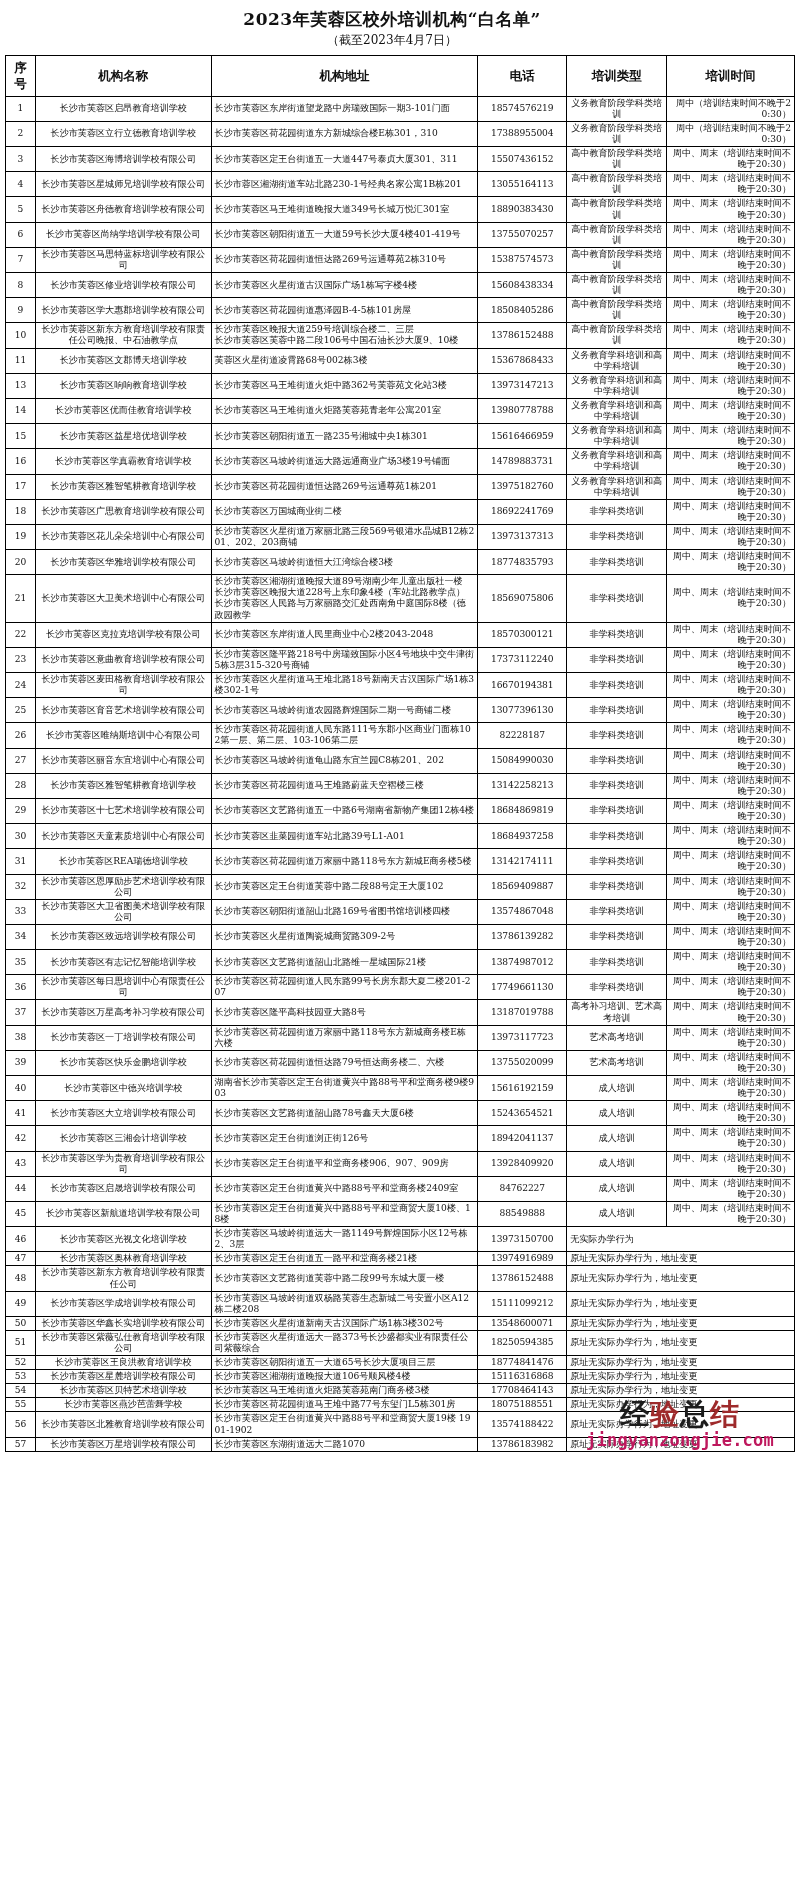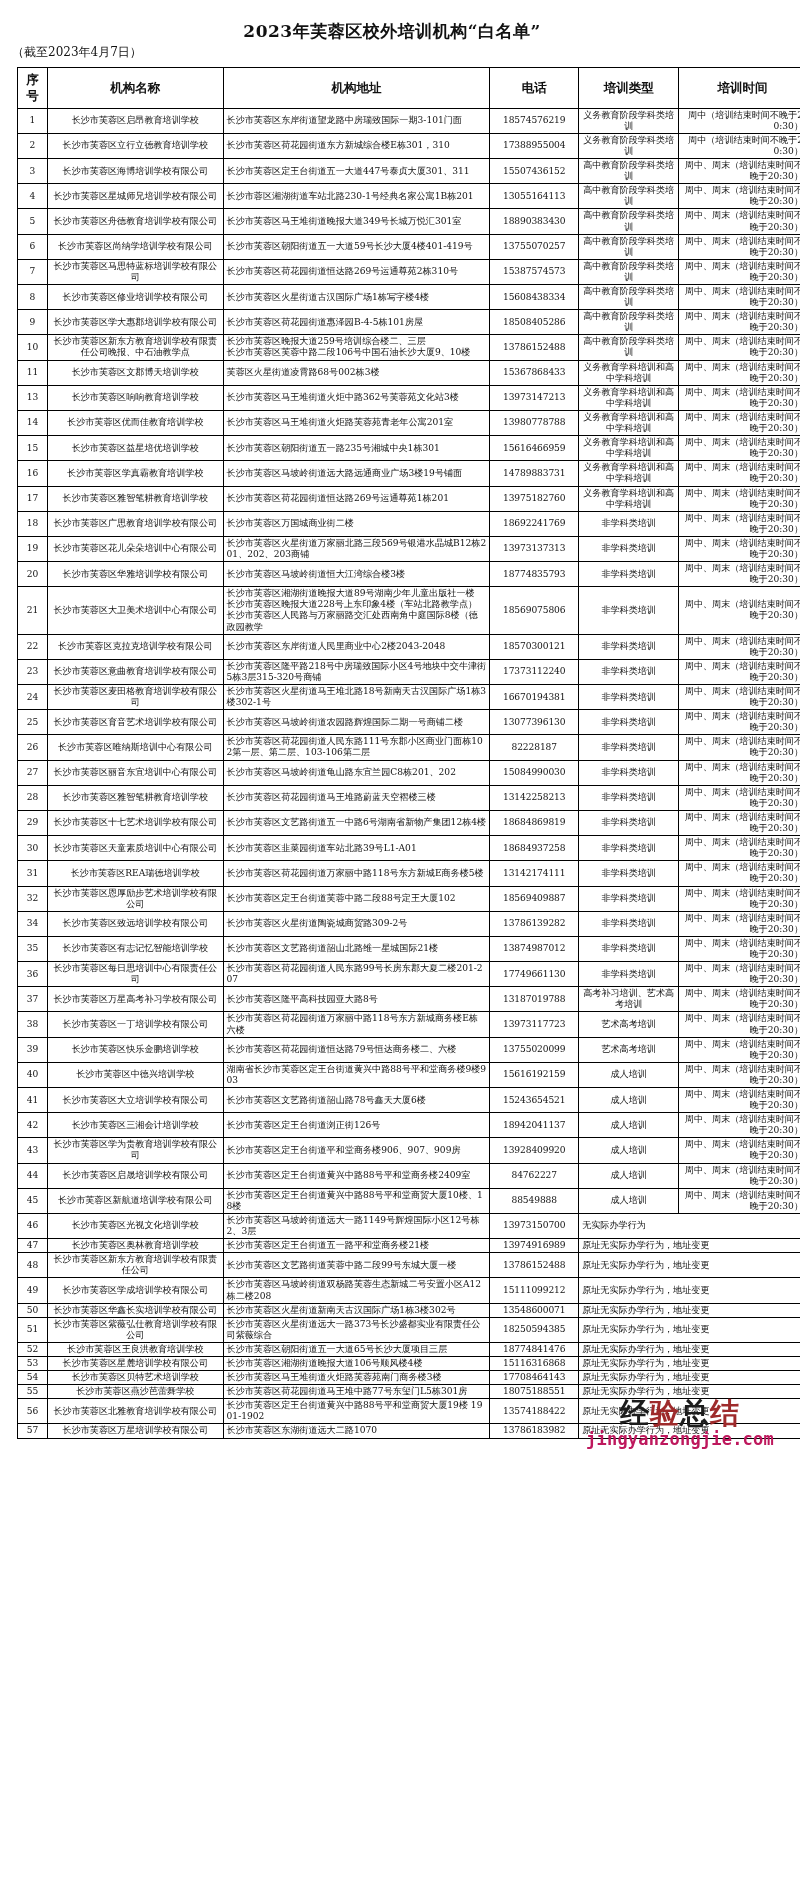--- a/index.html
+++ b/index.html
@@ -6,32 +6,33 @@
   body{
     width:800px;
     background:#ffffff;
     font-family:"DejaVu Serif","Liberation Serif",serif;
     color:#111;
     -webkit-font-smoothing:none;
   }
   .page{
     width:784px;
     position:relative;
-    padding:12px;
+    padding:0;
     box-sizing:border-box;
   }
   .doc-title{
     text-align:center;
     font-size:17px;
     font-weight:bold;
     letter-spacing:0.5px;
     padding-top:8px;
     line-height:1.3;
   }
   .doc-subtitle{
+    text-align:center;
     font-size:12px;
     font-weight:normal;
     padding-top:3px;
     padding-bottom:6px;
     line-height:1.3;
   }
   table.main{
     border-collapse:collapse;
     width:790px;
     margin-left:5px;
@@ -746,20 +747,40 @@
           </td>
           <td class="type">
             <span class="nl">非学科类培训</span>
           </td>
           <td class="time">
             <span class="nl">周中、周末（培训结束时间不晚于20:30）</span>
           </td>
         </tr>
         <tr>
           <td class="no">
+            <span class="nl">33</span>
+          </td>
+          <td class="name">
+            <span class="nl">长沙市芙蓉区大卫省图美术培训学校有限公司</span>
+          </td>
+          <td class="addr">
+            <span class="nl">长沙市芙蓉区朝阳街道韶山北路169号省图书馆培训楼四楼</span>
+          </td>
+          <td class="tel">
+            <span class="nl">13574867048</span>
+          </td>
+          <td class="type">
+            <span class="nl">非学科类培训</span>
+          </td>
+          <td class="time">
+            <span class="nl">周中、周末（培训结束时间不晚于20:30）</span>
+          </td>
+        </tr>
+        <tr>
+          <td class="no">
             <span class="nl">34</span>
           </td>
           <td class="name">
             <span class="nl">长沙市芙蓉区致远培训学校有限公司</span>
           </td>
           <td class="addr">
             <span class="nl">长沙市芙蓉区火星街道陶瓷城商贸路309-2号</span>
           </td>
           <td class="tel">
             <span class="nl">13786139282</span>

